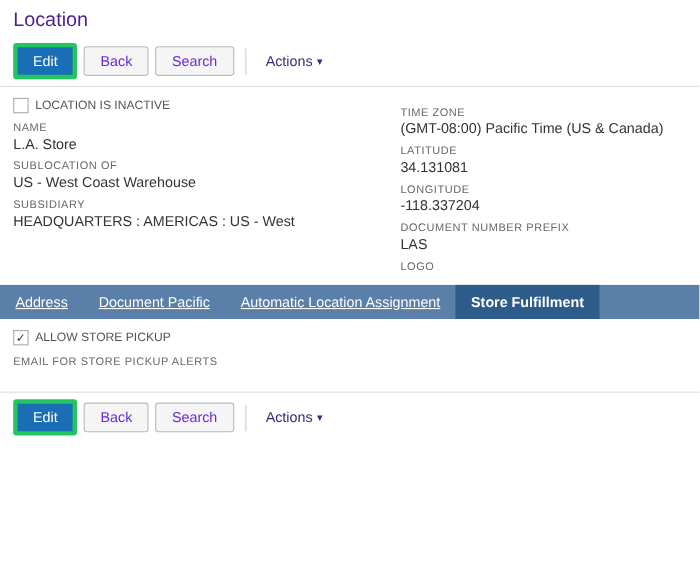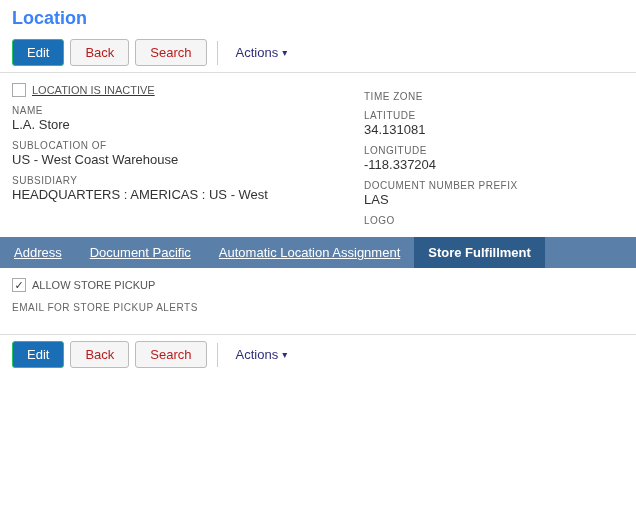--- a/index.html
+++ b/index.html
@@ -6,43 +6,43 @@
     body {
       font-family: Arial, sans-serif;
       font-size: 13px;
       color: #333;
       background: #fff;
       width: 636px;
       min-height: 519px;
     }
     .page-title {
       font-size: 18px;
-      font-weight: bold;
-      color: #3b82f6;
+      font-weight: normal;
+      color: #4c1d95;
       padding: 8px 16px 4px 12px;
     }
     .toolbar {
       display: flex;
       align-items: center;
       padding: 6px 12px;
       gap: 6px;
       border-bottom: 1px solid #ddd;
     }
     .btn-edit {
       background: #1a6eb5;
       color: #fff;
-      border: 1px solid #22c55e;
+      border: 4px solid #22c55e;
       padding: 5px 14px;
       cursor: pointer;
       font-size: 13px;
       border-radius: 3px;
     }
     .btn-back, .btn-search {
       background: #f5f5f5;
-      color: #b91c1c;
+      color: #6d28d9;
       border: 1px solid #bbb;
       padding: 5px 14px;
       cursor: pointer;
       font-size: 13px;
       border-radius: 3px;
     }
     .divider {
       width: 1px;
       height: 24px;
       background: #ccc;
@@ -73,21 +73,20 @@
       padding-right: 20px;
     }
     .right-col {
       width: 260px;
     }
     .inactive-row {
       display: flex;
       align-items: center;
       gap: 6px;
       margin-bottom: 6px;
-      text-decoration: underline;
     }
     .checkbox-inactive {
       width: 14px;
       height: 14px;
       border: 1px solid #aaa;
       background: #fff;
       display: inline-block;
     }
     .field-label {
       font-size: 10px;
@@ -196,20 +195,21 @@
     <div>
       <div class="field-label">SUBSIDIARY</div>
       <div class="field-value">HEADQUARTERS : AMERICAS : US - West</div>
     </div>
 
   </div>
 
   <div class="right-col">
     <div>
       <div class="field-label">TIME ZONE</div>
+      <div class="field-value">(GMT-08:00) Pacific Time (US &amp; Canada)</div>
     </div>
 
     <div>
       <div class="field-label">LATITUDE</div>
       <div class="field-value">34.131081</div>
     </div>
 
     <div>
       <div class="field-label">LONGITUDE</div>
       <div class="field-value">-118.337204</div>

